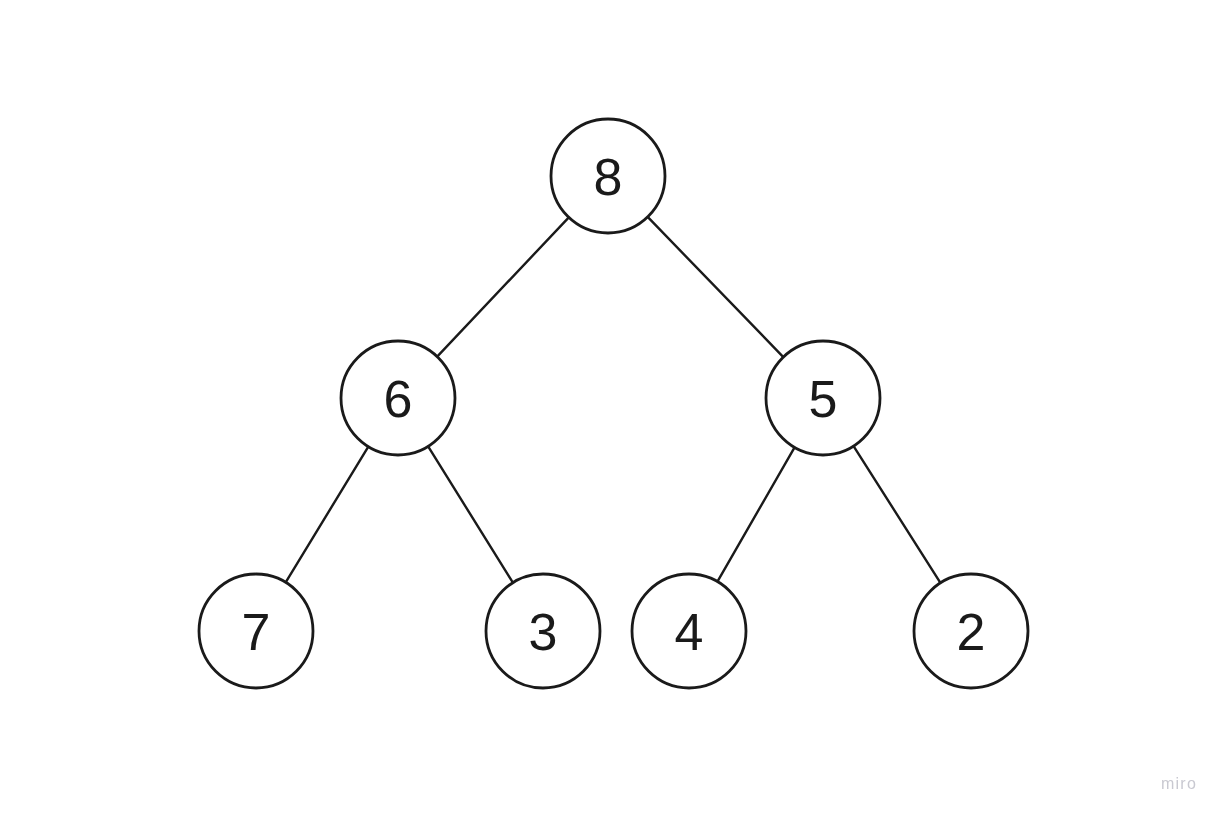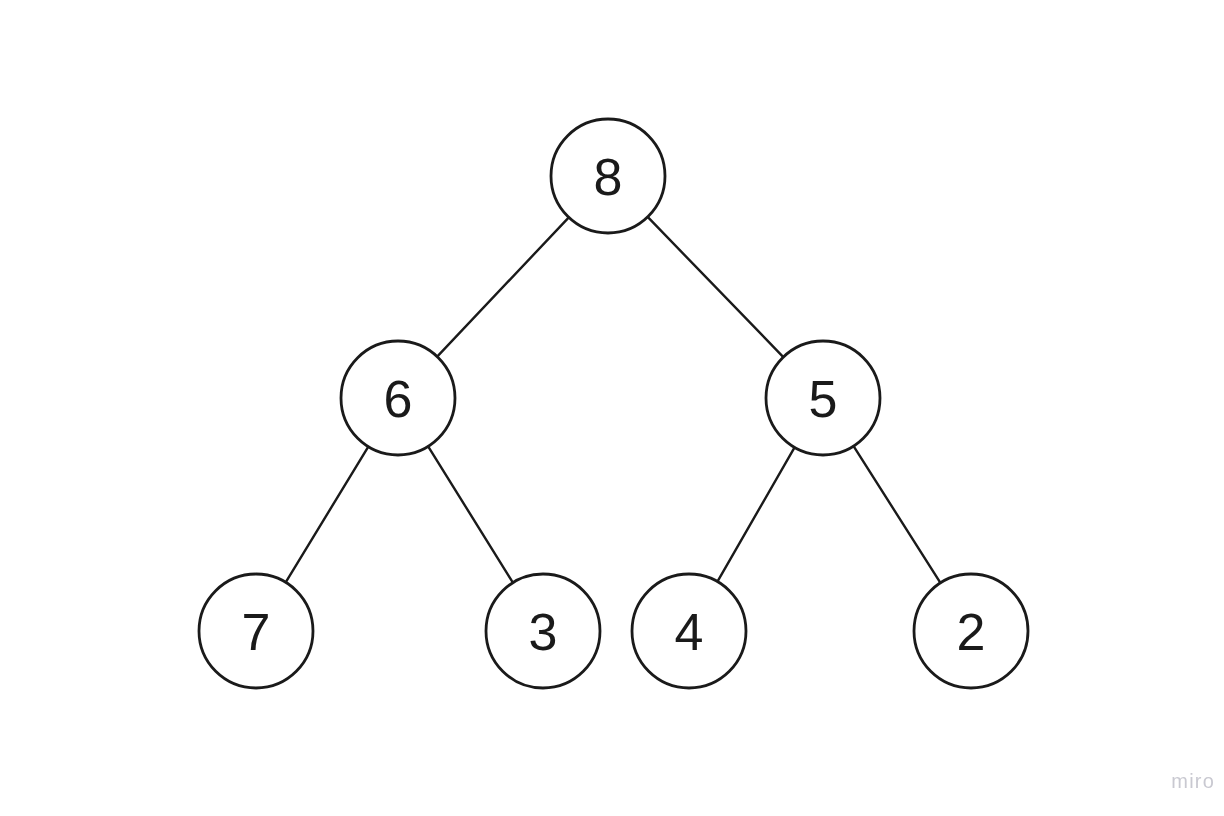--- a/index.html
+++ b/index.html
@@ -41,24 +41,24 @@
   .node-label {
     font-family: "Liberation Sans", sans-serif;
     font-size: 52px;
     fill: #1a1a1a;
     text-anchor: middle;
     dominant-baseline: central;
   }
   .watermark-text {
     position: absolute;
     font-family: "Liberation Sans", sans-serif;
-    font-size: 20px;
+    font-size: 16px;
     letter-spacing: 1.2px;
     color: #c9c9d1;
-    right: 9px;
+    right: 27px;
     bottom: 23px;
     user-select: none;
   }
 </style>
 </head>
 <body>
 
 <div id="canvas-root">
   <svg id="tree-svg" viewBox="0 0 1224 816" xmlns="http://www.w3.org/2000/svg">
     <g id="edges-group">

